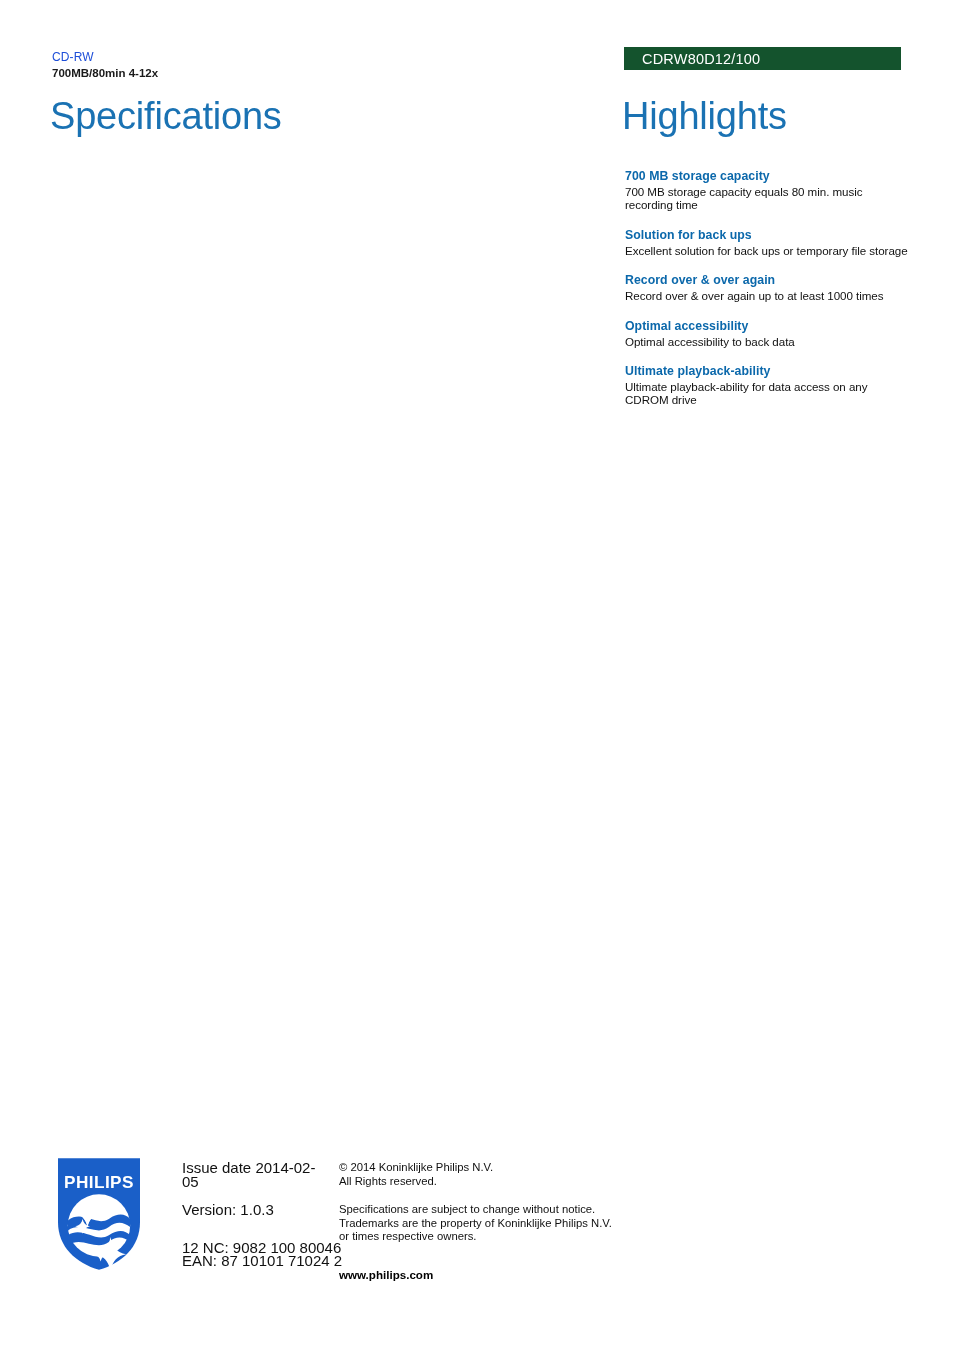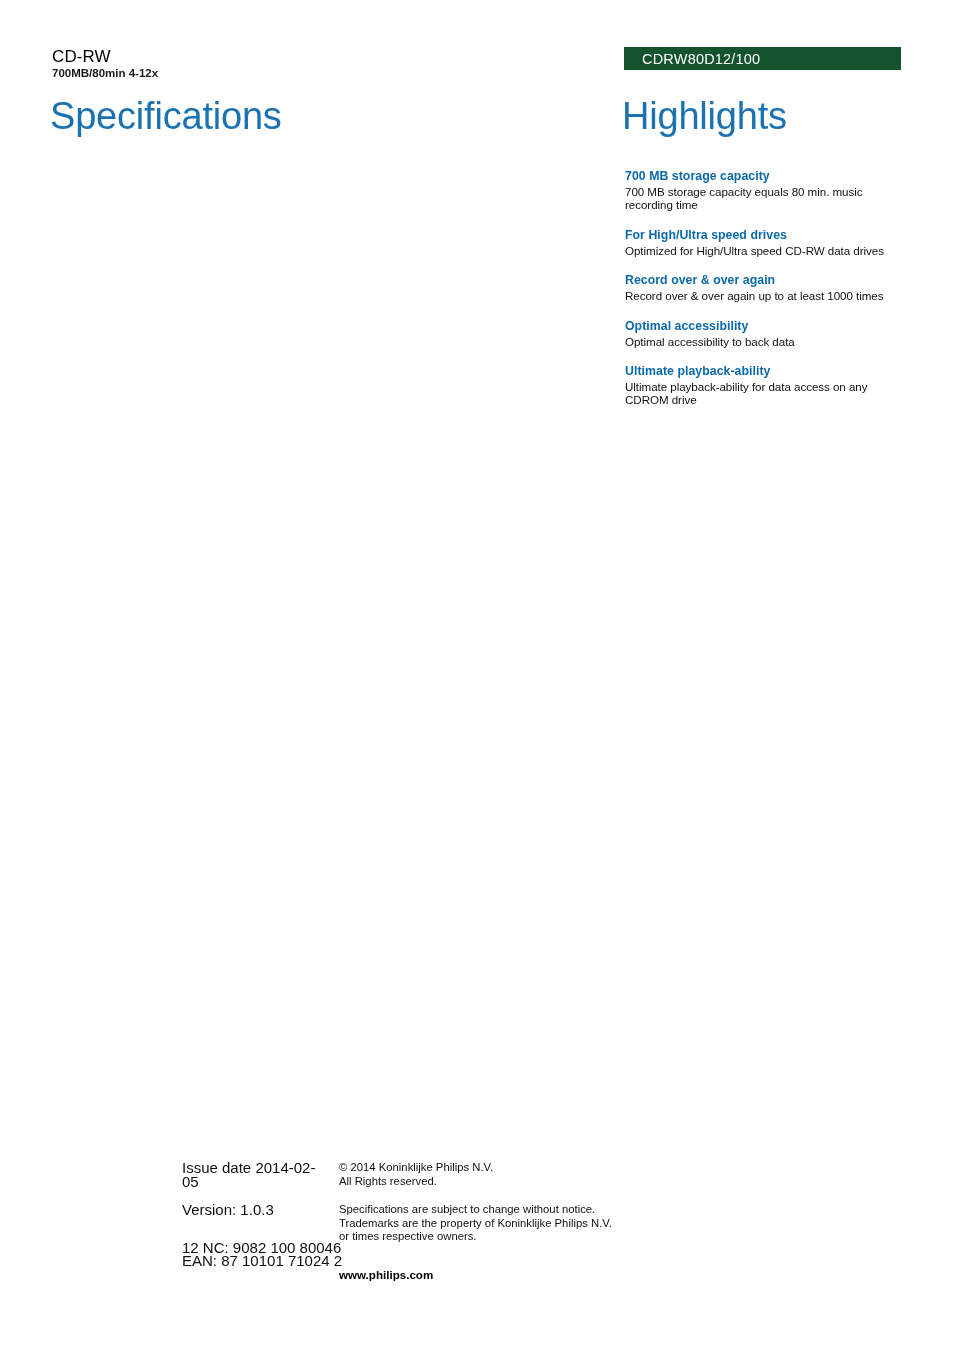--- a/index.html
+++ b/index.html
@@ -25,23 +25,23 @@
   }
 
   
   .hdr-left {
     position: absolute;
     left: 52px;
     top: 49px;
     width: 420px;
   }
   .hdr-product {
-    font-size: 17px;
+    font-size: 12px;
     line-height: 16px;
-    color: #000000;
+    color: #1d4ed8;
     letter-spacing: 0.1px;
   }
   .hdr-sub {
     font-size: 11.5px;
     line-height: 14px;
     color: #1a1a1a;
     font-weight: bold;
     letter-spacing: 0px;
     margin-top: 1px;
   }
@@ -173,45 +173,71 @@
 
   <div class="specs-body"></div>
 
   <div class="highlights">
 
     <div class="hl-block">
       <div class="hl-title">700 MB storage capacity</div>
       <div class="hl-desc">700 MB storage capacity equals 80 min. music recording time</div>
     </div>
 
-
-    <div class="hl-block">
-      <div class="hl-title">For High/Ultra speed drives</div>
-      <div class="hl-desc">Optimized for High/Ultra speed CD-RW data drives</div>
-    </div>
+    <div class="hl-block">
+      <div class="hl-title">Solution for back ups</div>
+      <div class="hl-desc">Excellent solution for back ups or temporary file storage</div>
+    </div>
+
 
     <div class="hl-block">
       <div class="hl-title">Record over &amp; over again</div>
       <div class="hl-desc">Record over &amp; over again up to at least 1000 times</div>
     </div>
 
     <div class="hl-block">
       <div class="hl-title">Optimal accessibility</div>
       <div class="hl-desc">Optimal accessibility to back data</div>
     </div>
 
     <div class="hl-block">
       <div class="hl-title">Ultimate playback-ability</div>
       <div class="hl-desc">Ultimate playback-ability for data access on any CDROM drive</div>
     </div>
 
   </div>
 
   <div class="footer">
 
+    <div class="logo-wrap">
+      <svg viewBox="0 0 100 136" width="82" height="112">
+        <path d="M0 0 H100 V78 C100 108 78 128 50 136 C22 128 0 108 0 78 Z" fill="#1a5fc8"></path>
+        <text x="50" y="36" text-anchor="middle" font-family="Liberation Sans, sans-serif" font-size="21" font-weight="bold" fill="#ffffff" letter-spacing="0.5">PHILIPS</text>
+        <g transform="translate(50,82)">
+          <circle cx="0" cy="0" r="38" fill="#ffffff"></circle>
+          <path d="M-38 -6 C-20 -20 -4 2 12 -8 C24 -16 32 -14 38 -8
+                   L38 2 C30 -4 22 -6 12 2 C-4 14 -20 -6 -38 6 Z" fill="#1a5fc8"></path>
+          <path d="M-38 12 C-20 0 -4 22 12 12 C24 4 32 6 38 12
+                   L38 20 C30 14 22 12 12 20 C-4 32 -20 12 -38 24 Z" fill="#1a5fc8"></path>
+          <path d="M-38 -30 A38 38 0 0 1 -6 -37 L-38 -8 Z" fill="#1a5fc8" opacity="0"></path>
+          <g fill="#1a5fc8">
+            <path d="M-14 -34 C-12 -24 -6 -18 4 -16 C-6 -14 -12 -8 -14 2
+                     C-16 -8 -22 -14 -32 -16 C-22 -18 -16 -24 -14 -34 Z" fill="#ffffff" stroke="#1a5fc8" stroke-width="0"></path>
+          </g>
+          <path d="M-14 -34 C-12 -24 -6 -18 4 -16 C-6 -14 -12 -8 -14 2
+                   C-16 -8 -22 -14 -32 -16 C-22 -18 -16 -24 -14 -34 Z" fill="#ffffff"></path>
+          <path d="M14 14 C16 26 22 33 33 35 C22 37 16 44 14 56
+                   C12 44 6 37 -5 35 C6 33 12 26 14 14 Z" fill="#ffffff"></path>
+          <path d="M-20 -8 C-19 -3 -16 0 -11 1 C-16 2 -19 5 -20 10
+                   C-21 5 -24 2 -29 1 C-24 0 -21 -3 -20 -8 Z" fill="#ffffff"></path>
+          <path d="M2 26 C3 31 6 34 11 35 C6 36 3 39 2 44
+                   C1 39 -2 36 -7 35 C-2 34 1 31 2 26 Z" fill="#ffffff"></path>
+        </g>
+      </svg>
+    </div>
 
     <div class="footer-col-left">
       <div class="gap-block">
         <div>Issue date 2014-02-05</div>
       </div>
       <div class="gap-block-lg">
         <div>Version: 1.0.3</div>
       </div>
       <div>
         <div class="nowrap">12 NC: 9082 100 80046</div>

